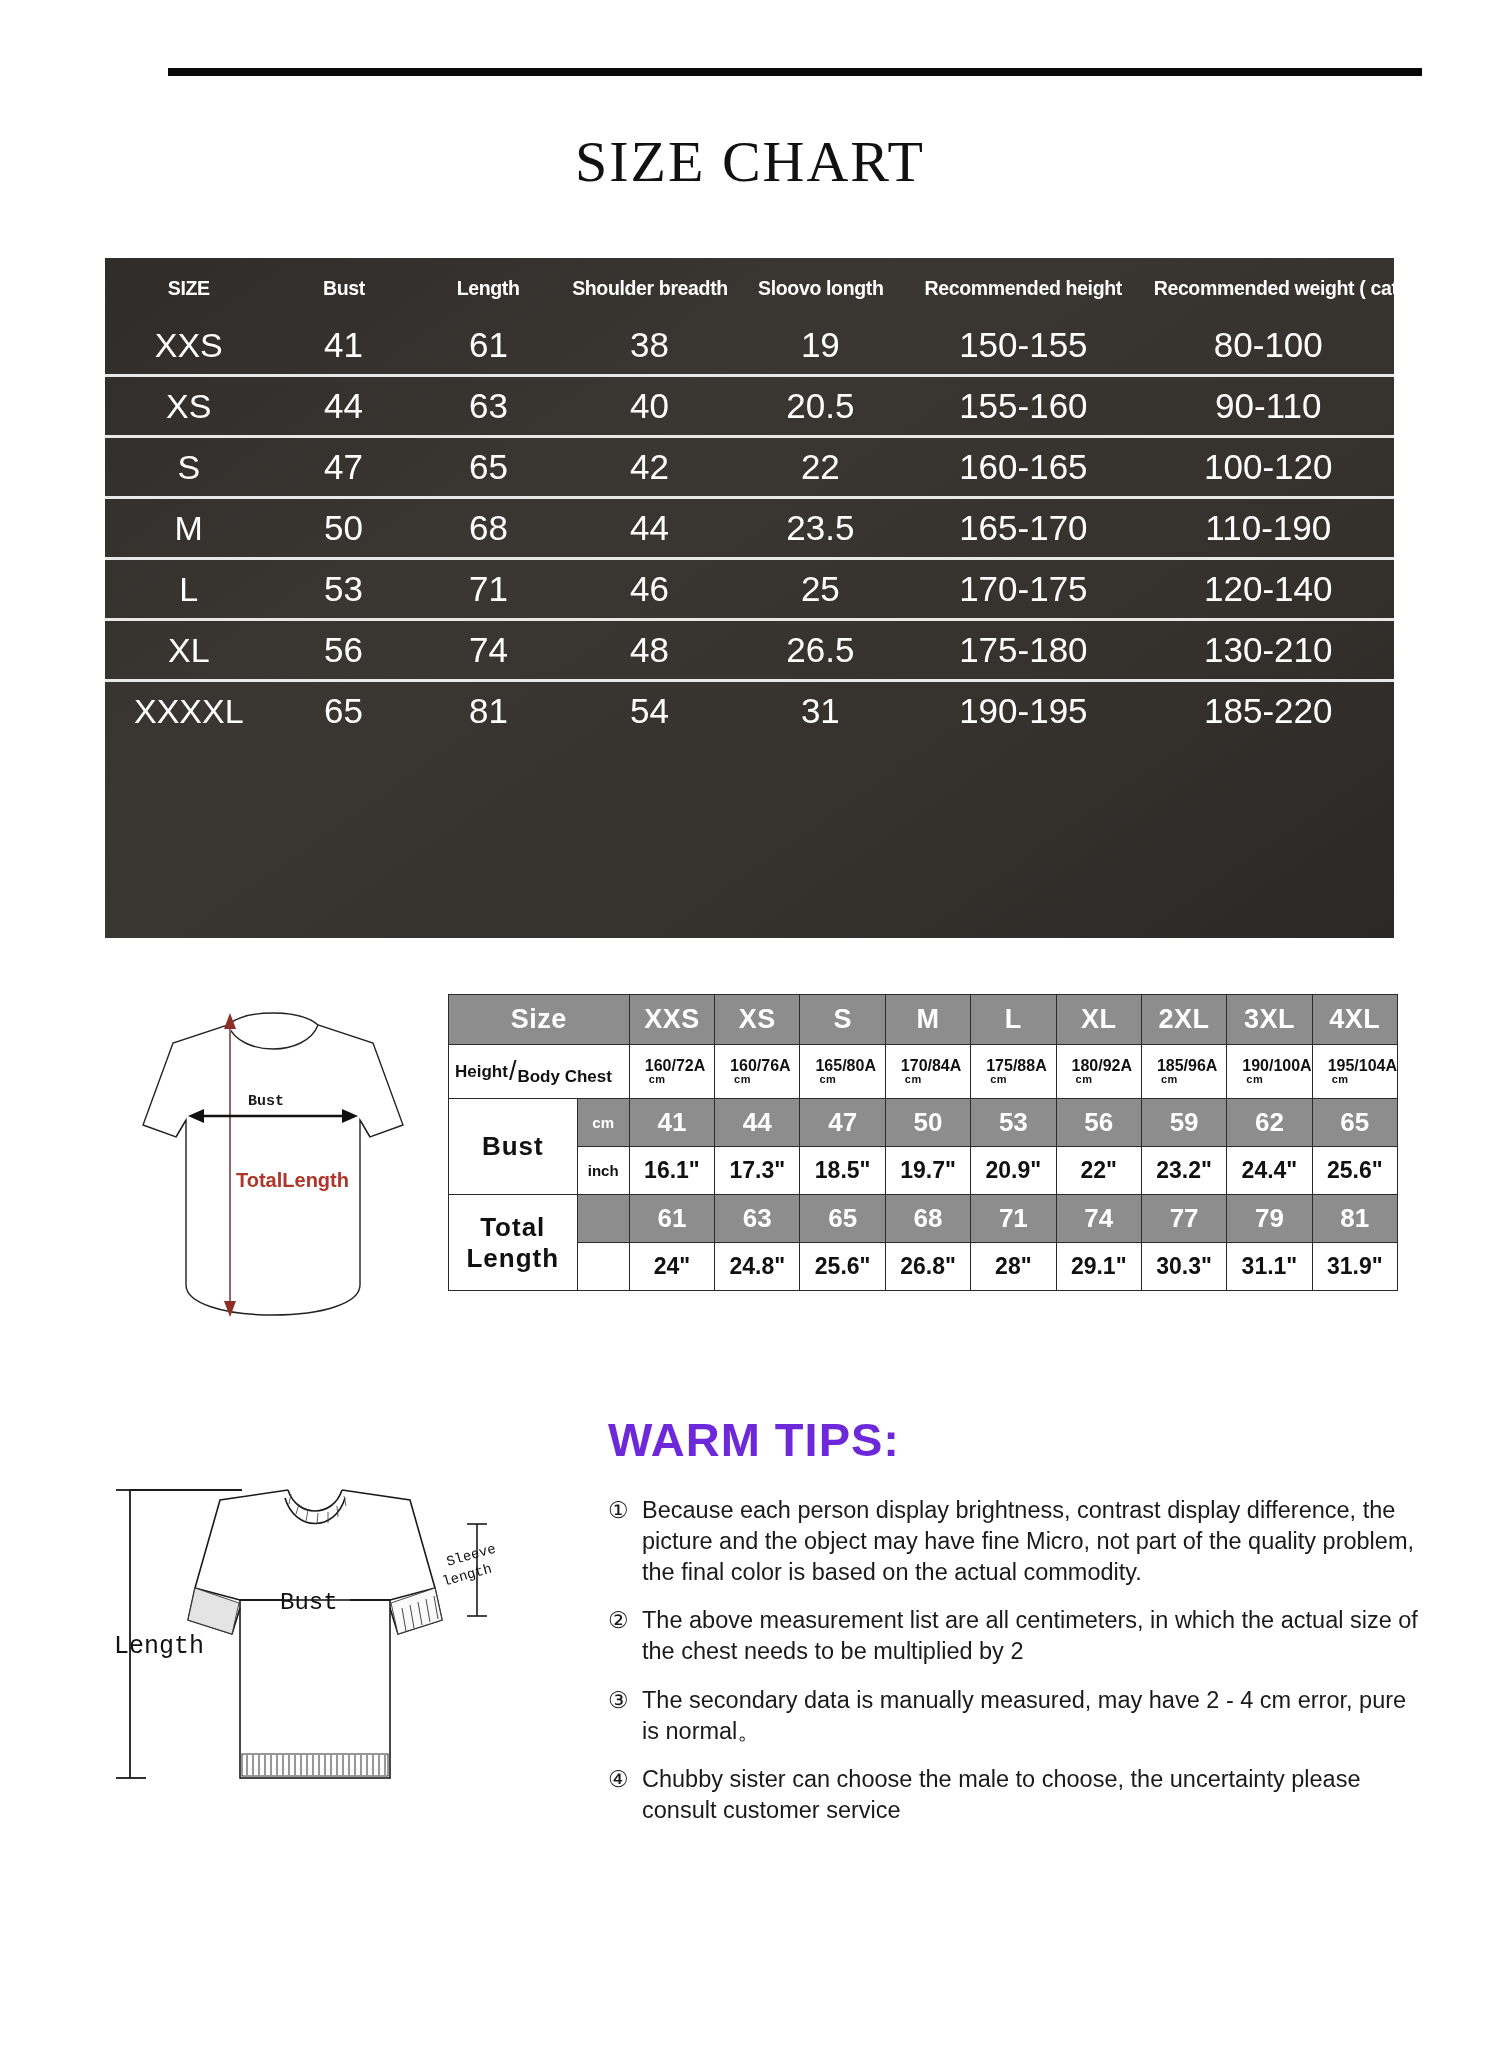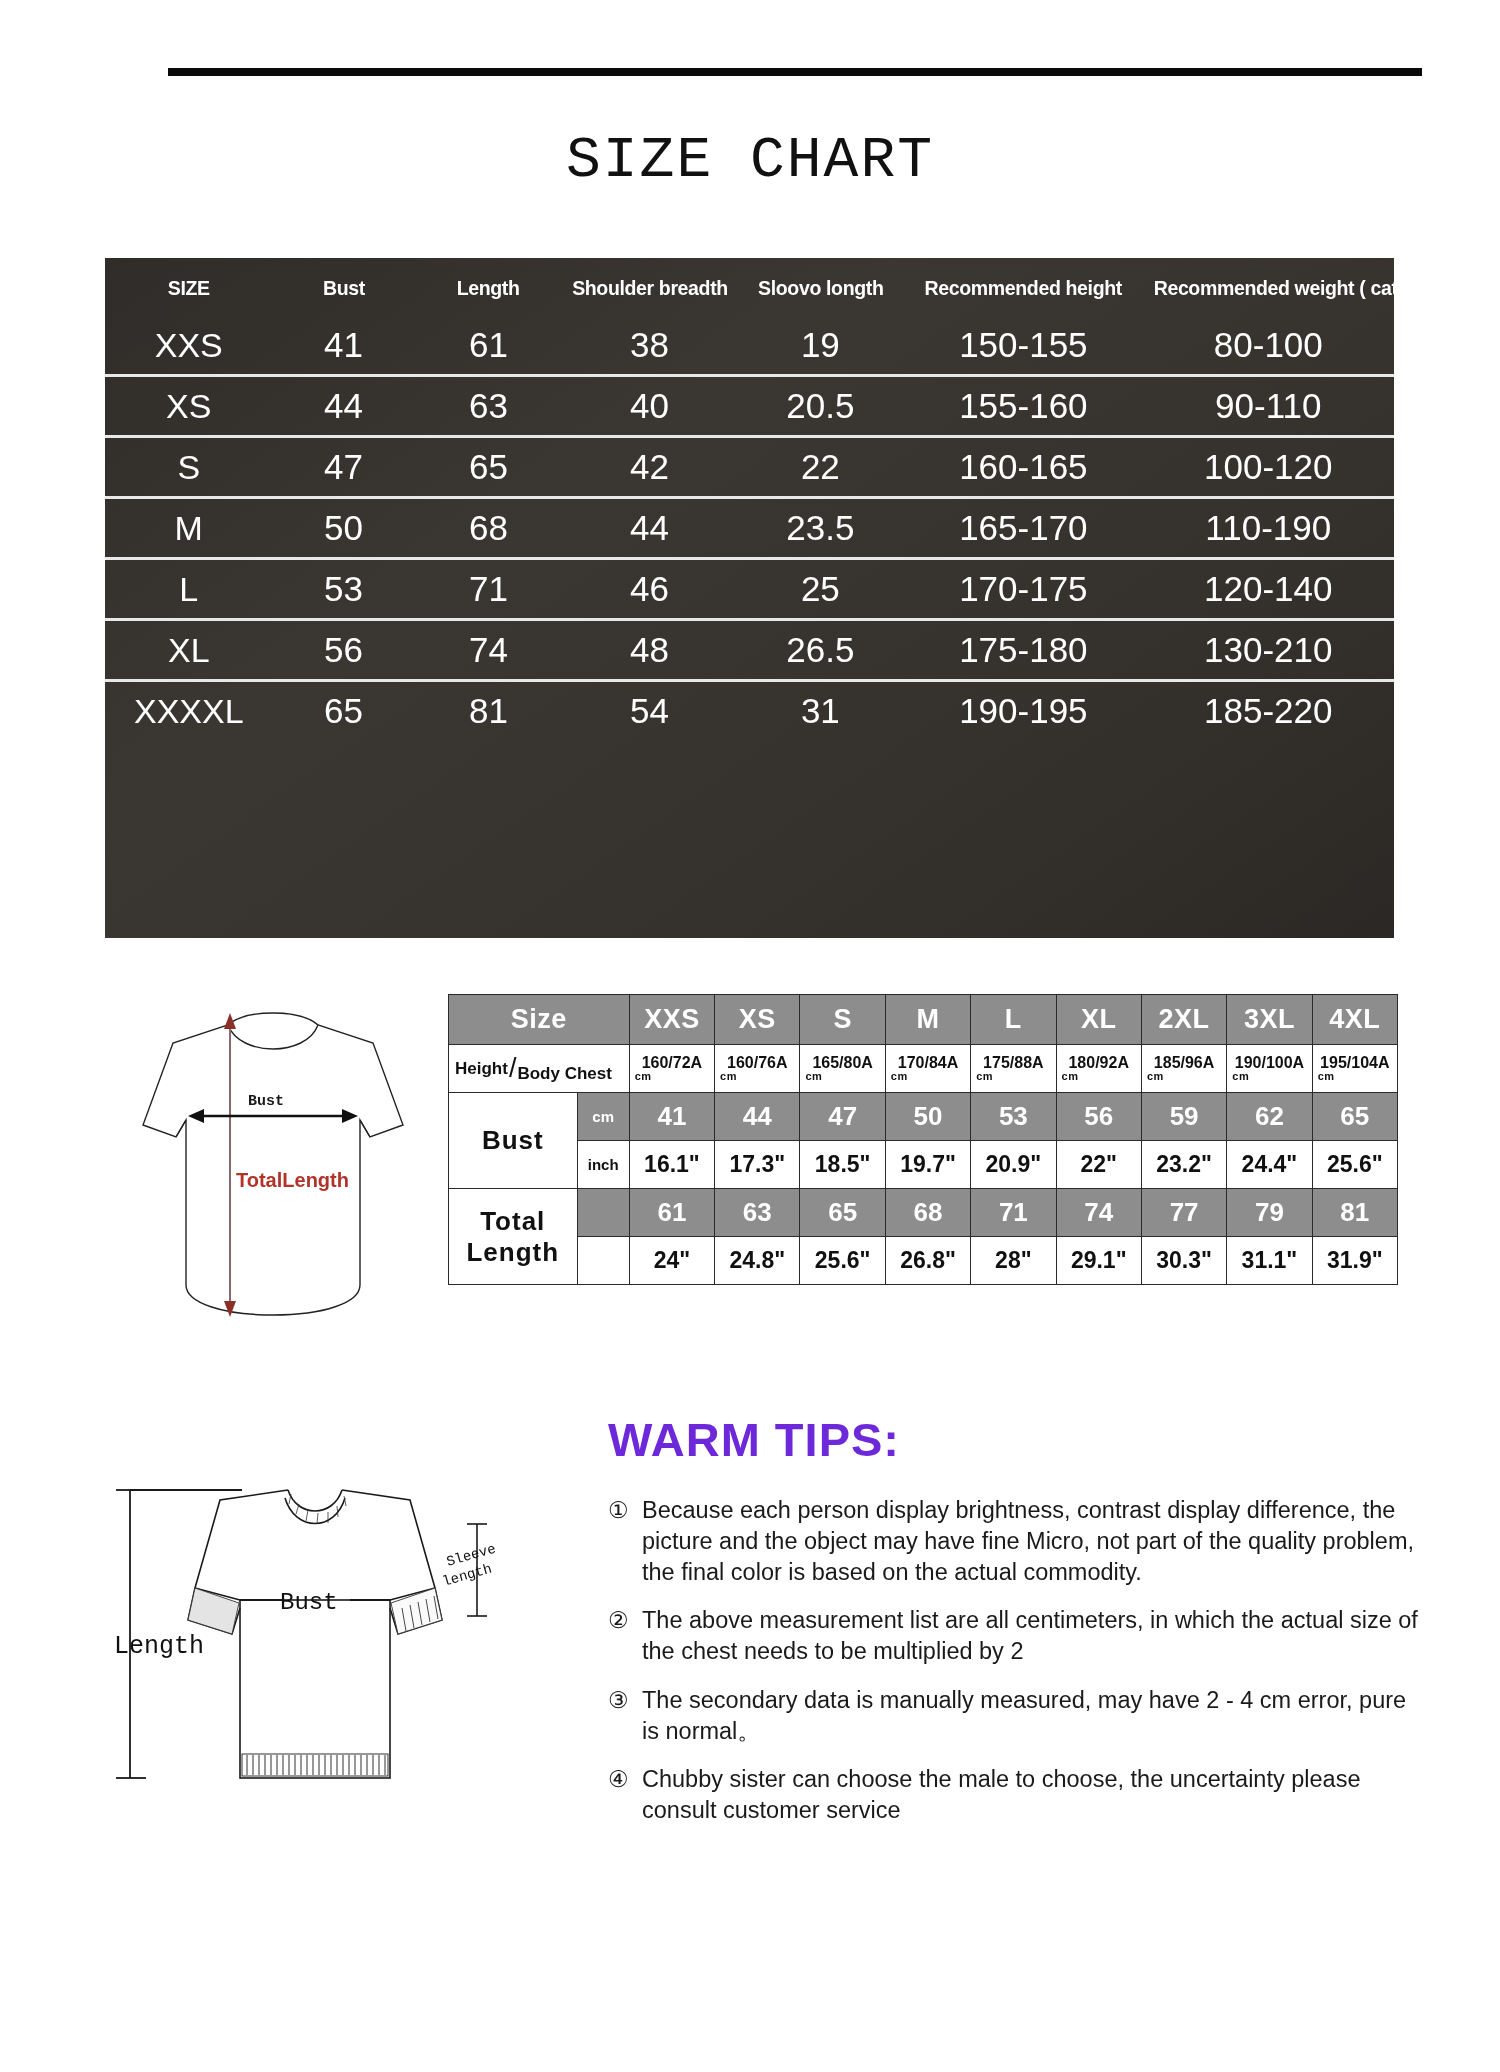--- a/index.html
+++ b/index.html
@@ -22,21 +22,21 @@
   }
   .page-title {
     position: absolute;
     left: 0; top: 128px;
     width: 1500px;
     text-align: center;
     font-size: 58px;
     letter-spacing: 2px;
     color: #111111;
     font-weight: 400;
-    font-family: Liberation Mono, monospace;
+    font-family: Liberation Serif, serif;
   }
 
   
   .dark-table-wrap {
     position: absolute;
     left: 105px; top: 258px;
     width: 1289px; height: 680px;
     background: linear-gradient(145deg,#2f2c29 0%, #3a3733 35%, #35322e 70%, #2b2825 100%);
   }
   .dark-table {
@@ -94,21 +94,21 @@
     background: #8d8d8d;
     color: #ffffff !important;
     font-size: 27px;
     font-weight: 700;
     height: 50px;
     letter-spacing: 0.5px;
   }
   .gt-shade { background: #8d8d8d; color: #ffffff !important; }
   .gt-hc {
     font-size: 16px; font-weight: 700; line-height: 1.0;
-    padding: 5px 1px; height: 48px;
+    padding: 5px 15px; height: 54px;
   }
   .gt-hc .unit-sm { display:block; font-size: 11px; font-weight: 700; letter-spacing: 0.5px; text-align: left; padding-left: 4px;}
   .gt-rowlabel {
     font-size: 26px; font-weight: 700; letter-spacing: 1px;
   }
   .gt-hb {
     font-size: 17px; font-weight: 700; line-height: 1.05;
     text-align: left; padding: 4px 6px;
   }
   .gt-hb .slash-row { display:flex; align-items:center; }

